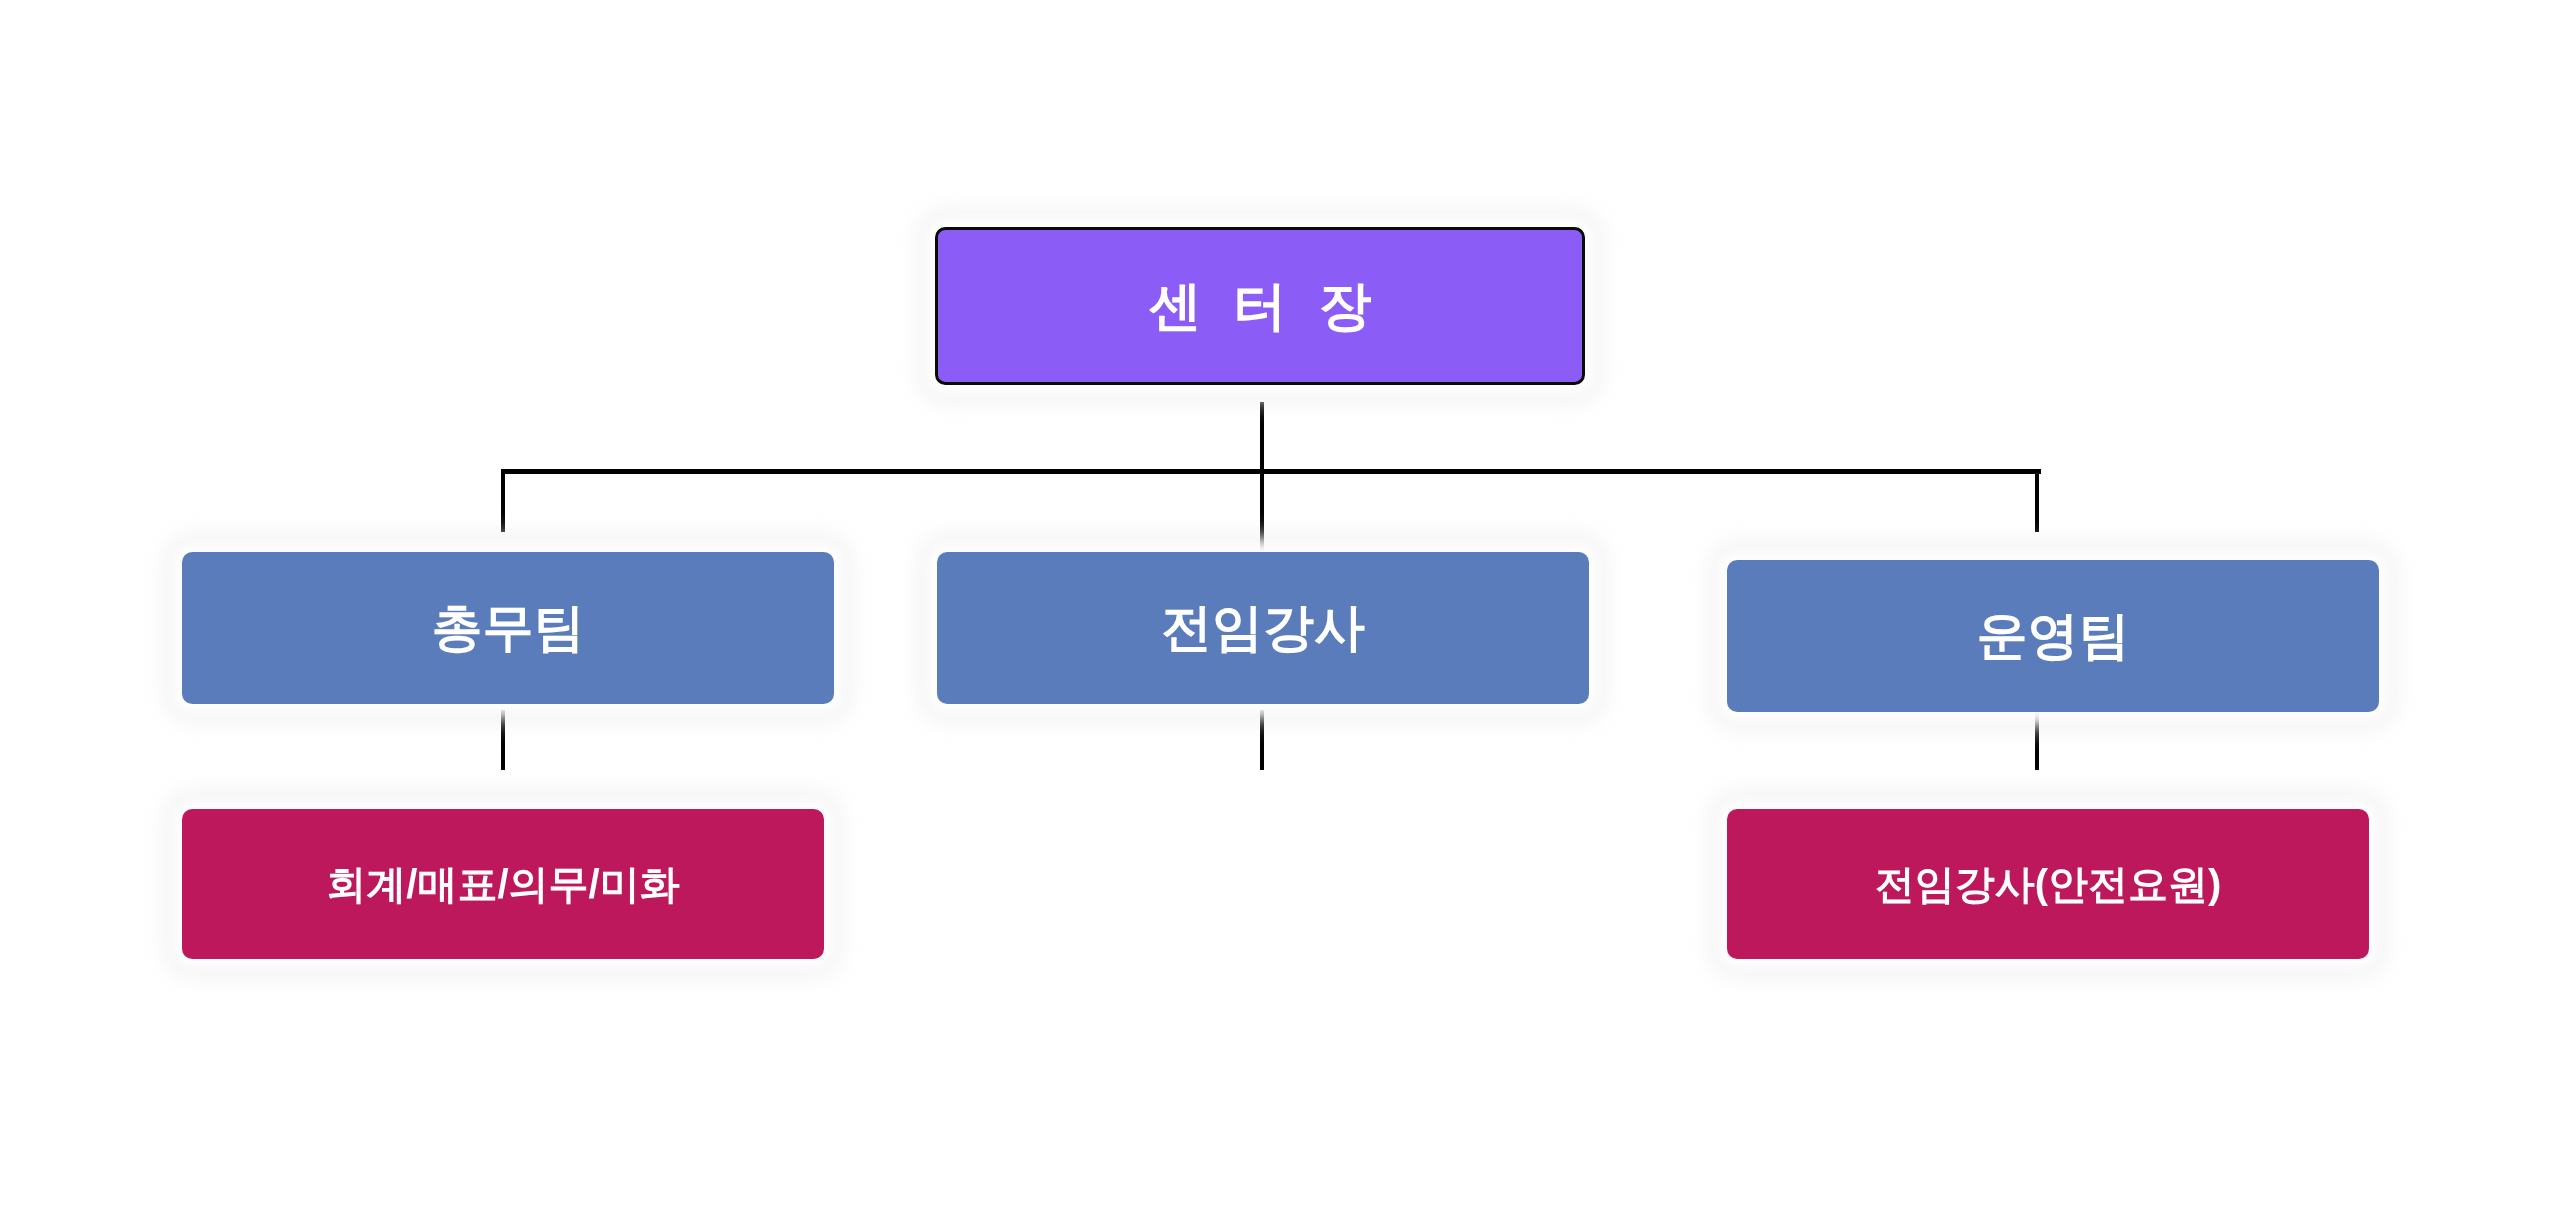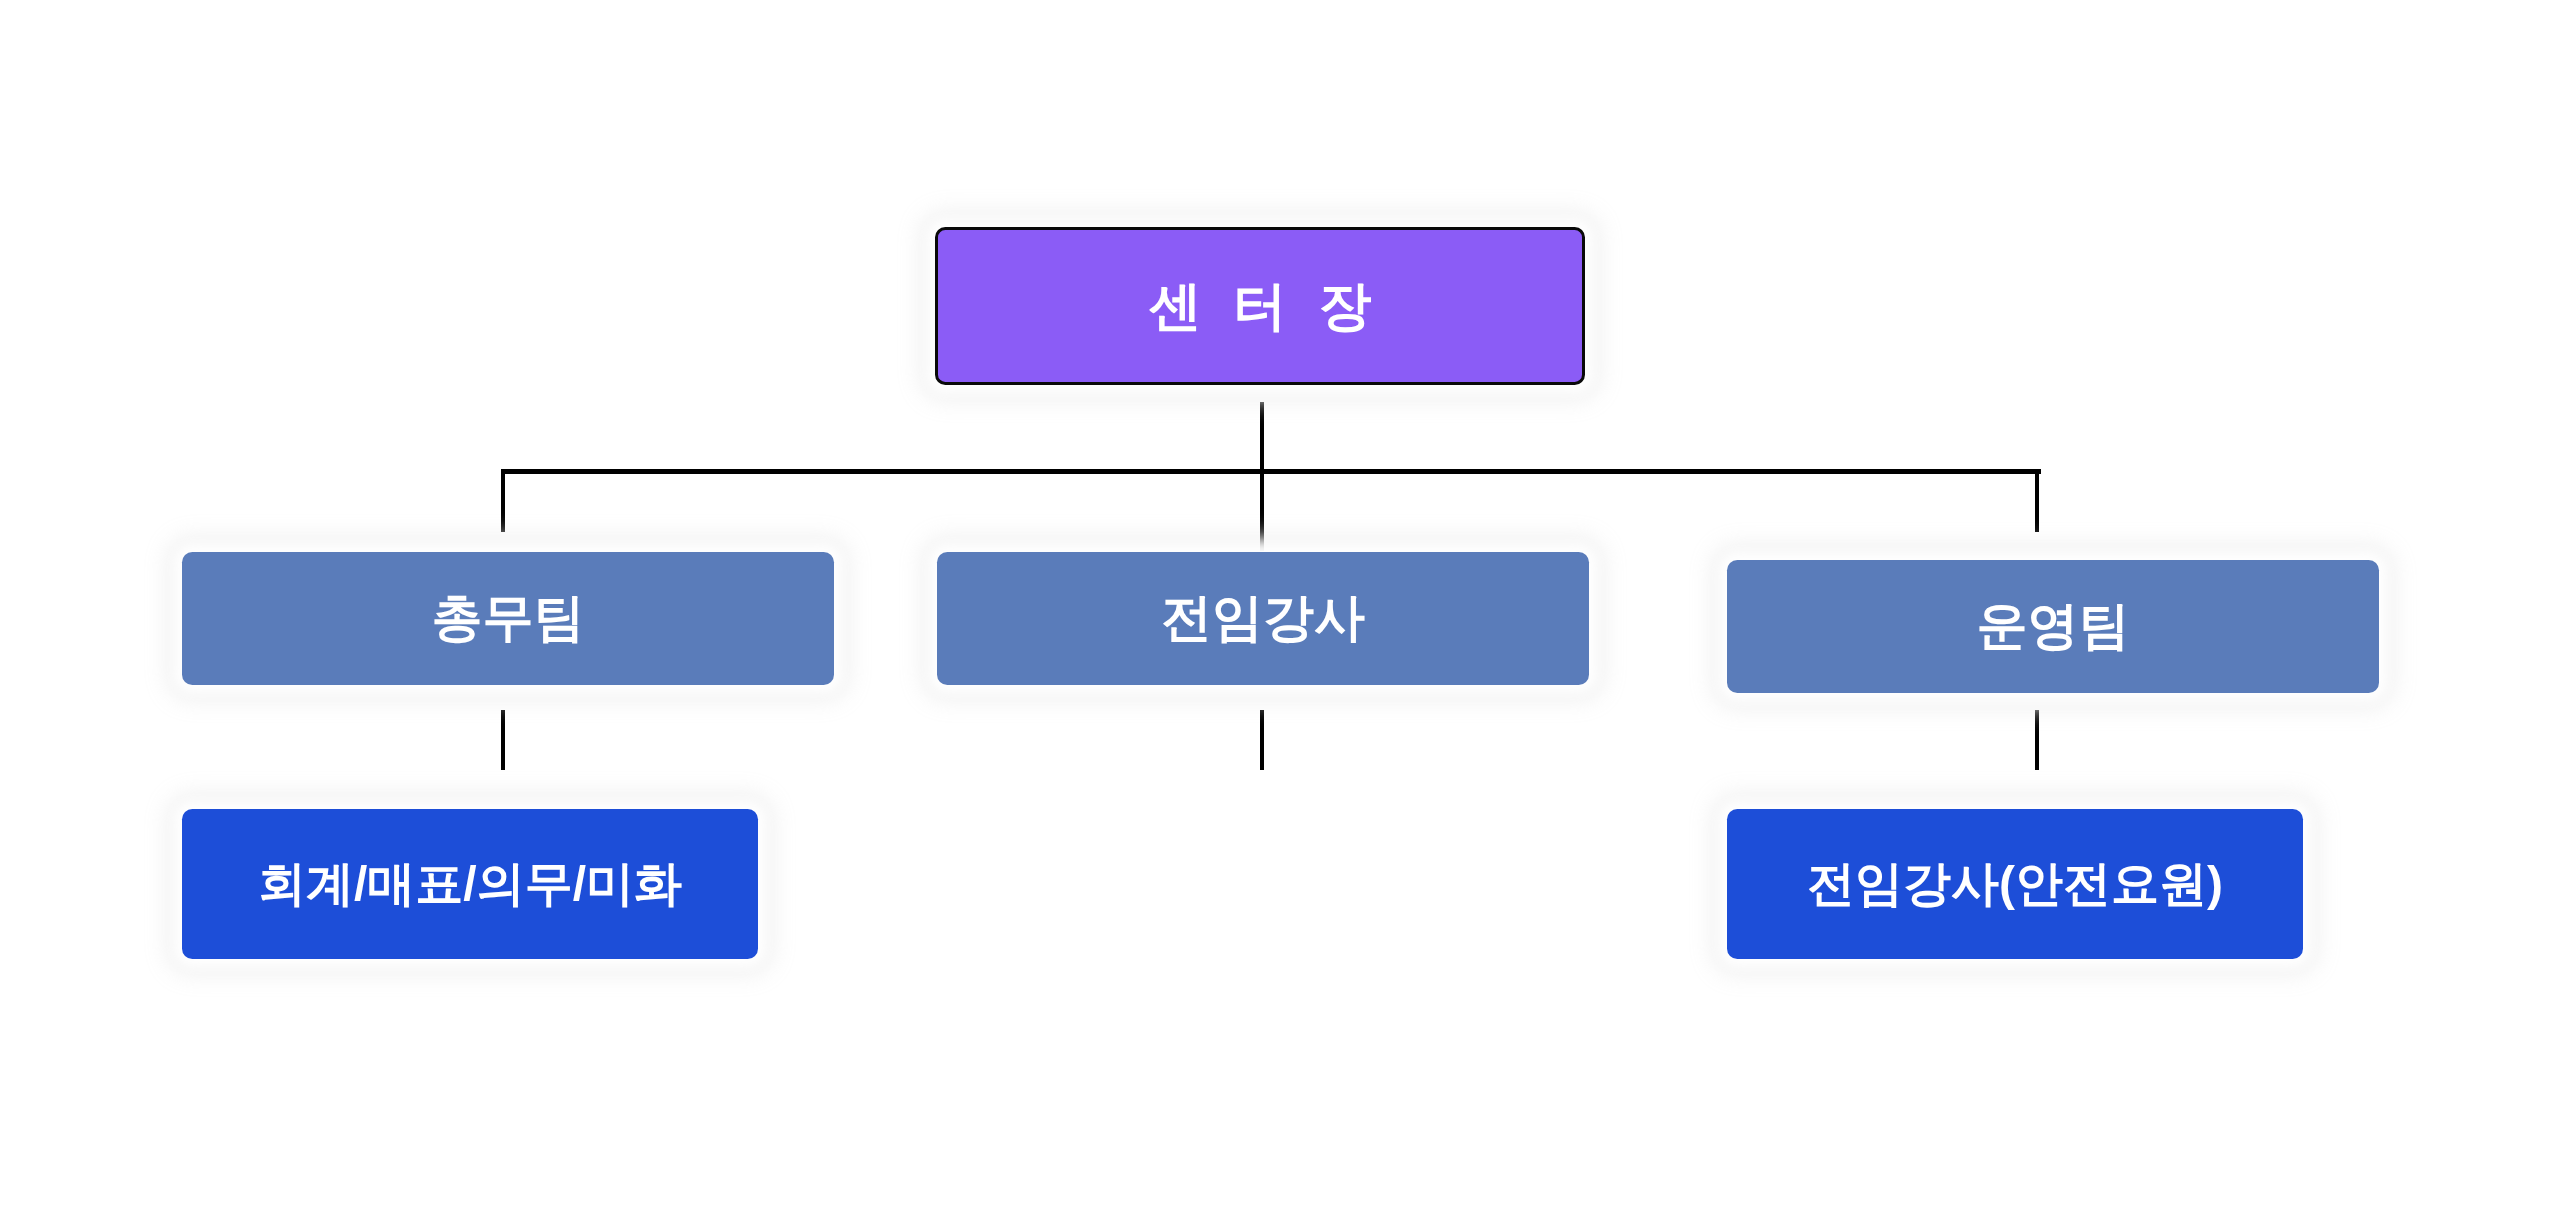--- a/index.html
+++ b/index.html
@@ -66,34 +66,34 @@
     background: #8b5cf6;
     border: 3.4px solid #0a0a0a;
     font-size: 53px;
     letter-spacing: 8.6px;
     text-indent: 8.6px;
   }
 
   .node-team {
     top: 552px;
     width: 652px;
-    height: 133px;
+    height: 152px;
     background: #5A7CBA;
     font-size: 51px;
   }
   .node-team.col-left  { left: 182px; }
   .node-team.col-mid   { left: 937px; }
   .node-team.col-right { left: 1727px; margin-top: 8px; }
 
   .node-staff {
     top: 809px;
-    width: 576px;
+    width: 642px;
     height: 150px;
-    background: #1d4ed8;
-    font-size: 48px;
+    background: #be185d;
+    font-size: 40px;
   }
   .node-staff.col-left  { left: 182px; }
   .node-staff.col-mid   { left: 935px; }
   .node-staff.col-right { left: 1727px; }
 </style>
 </head>
 <body>
 
 <div id="org-chart">
 

